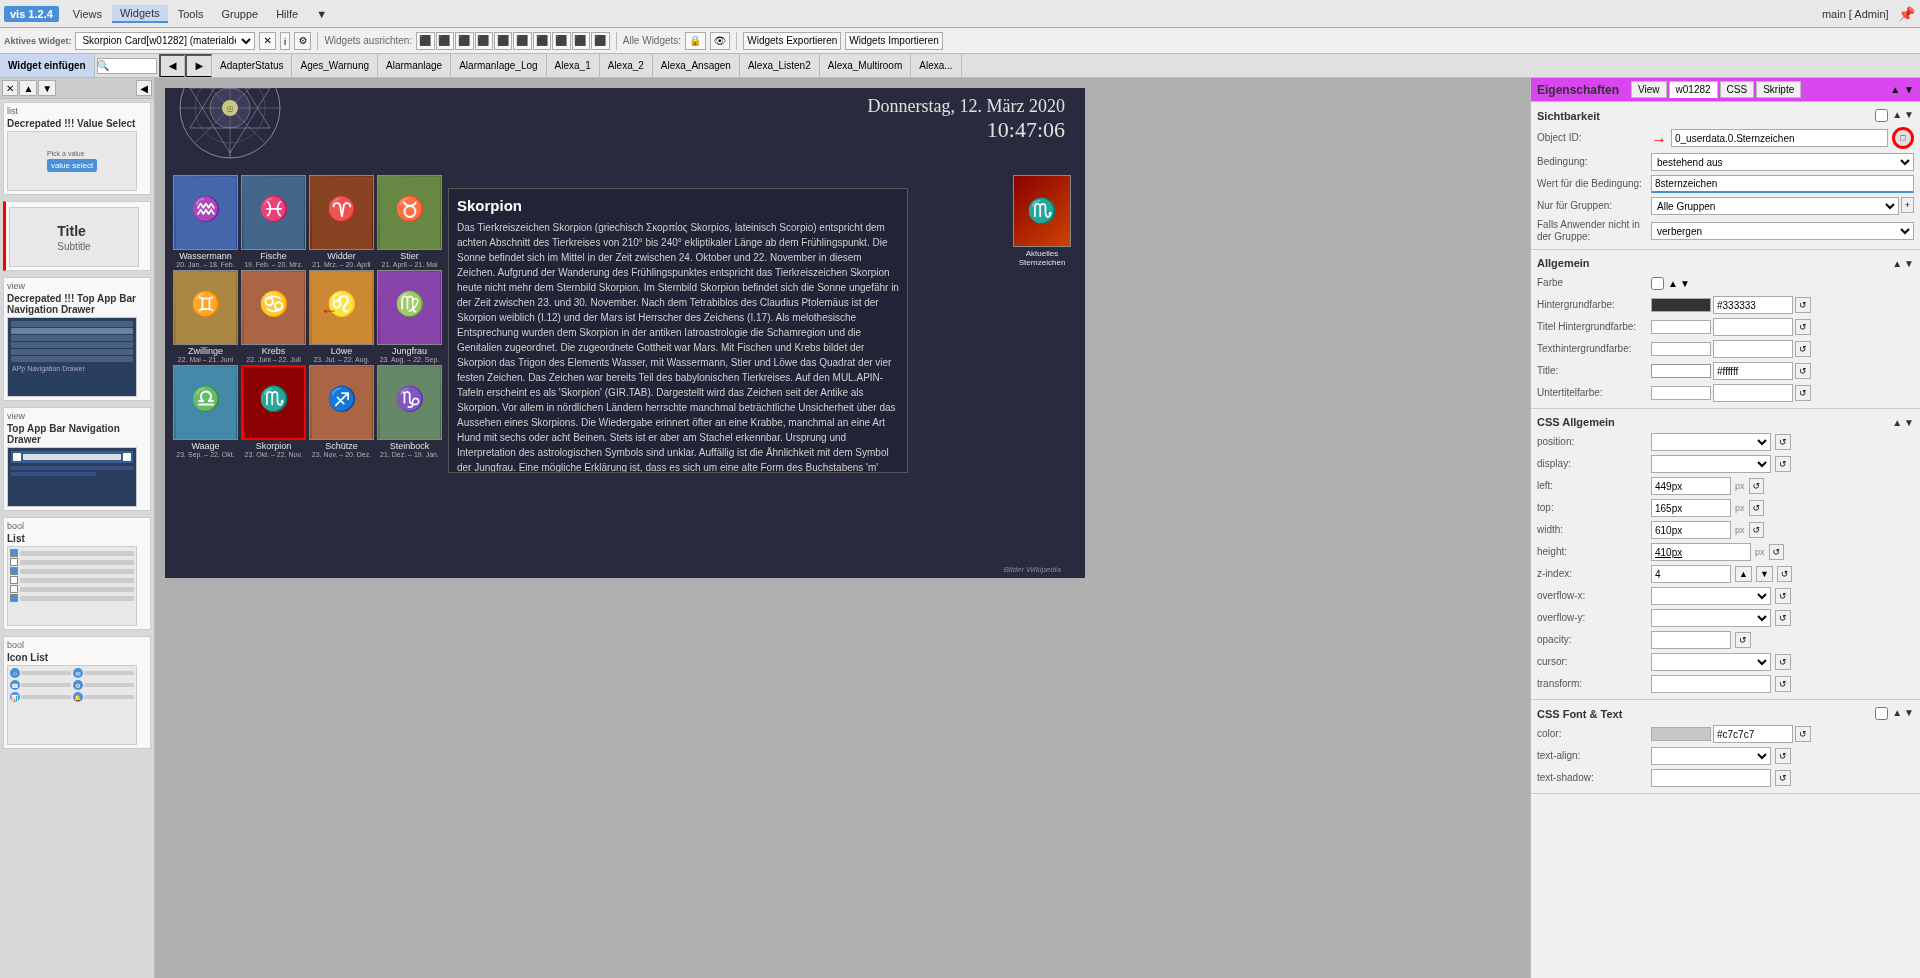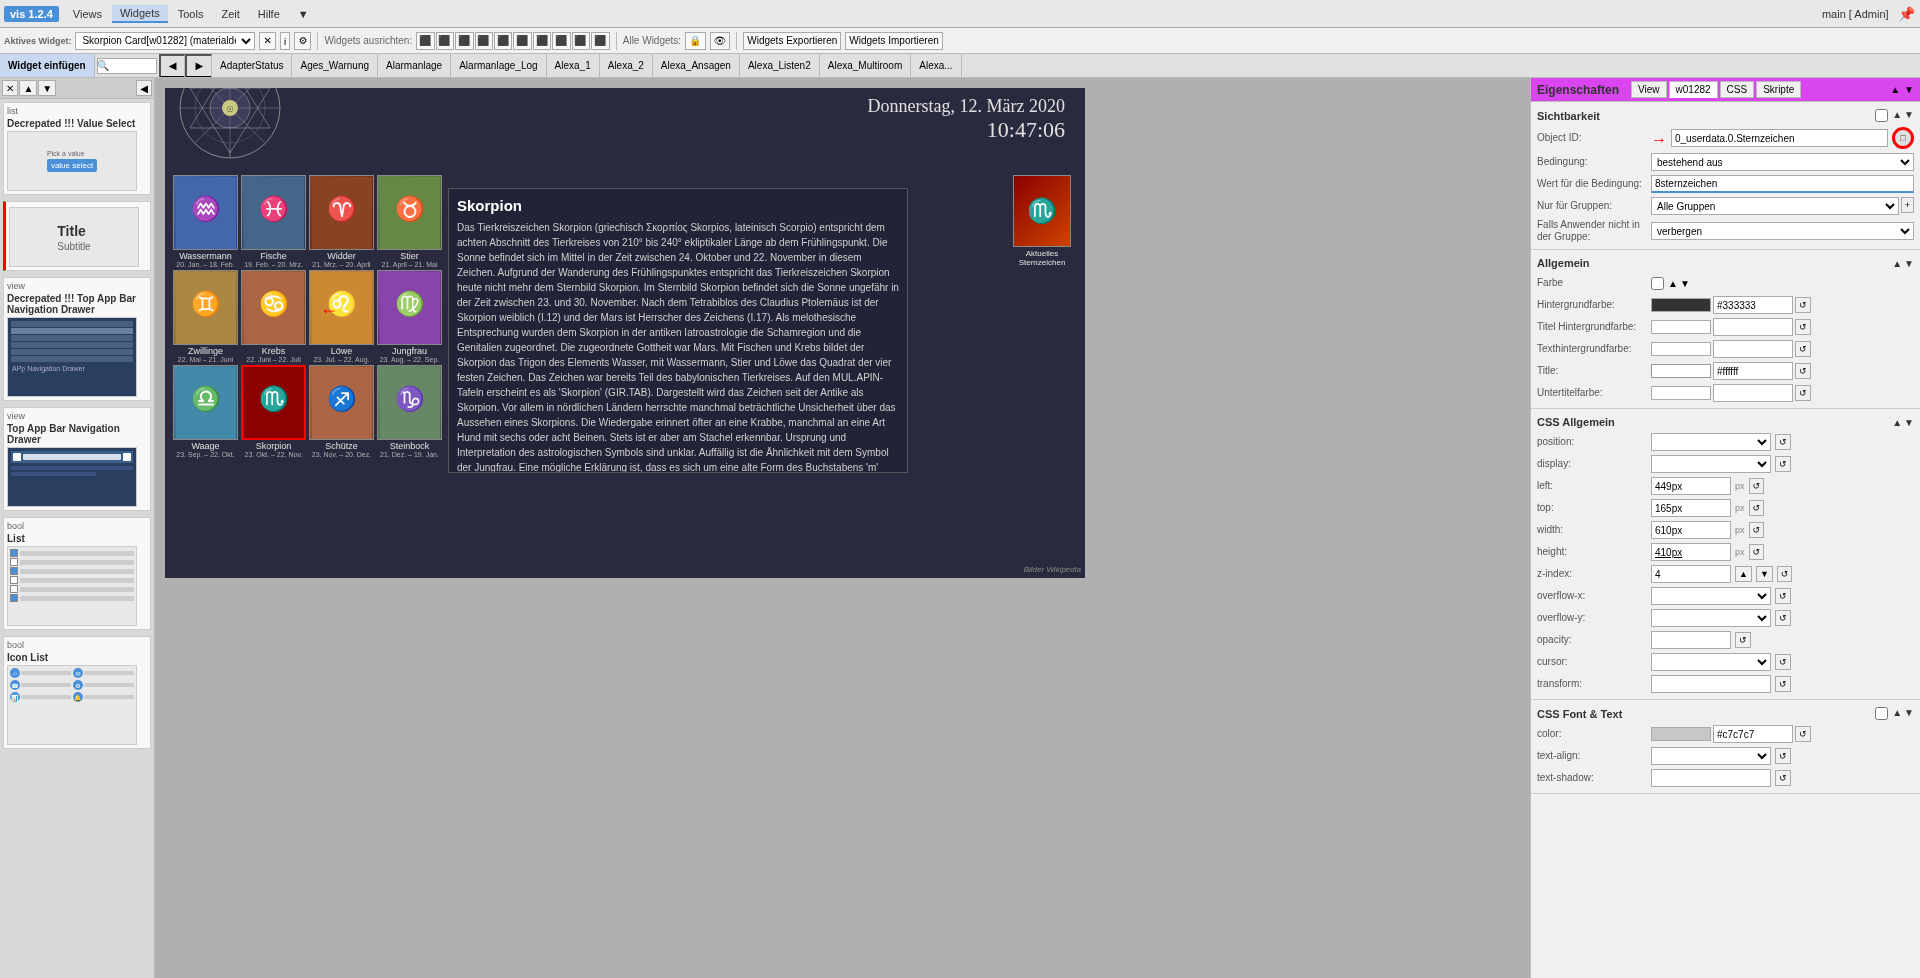--- a/index.html
+++ b/index.html
@@ -225,21 +225,21 @@
     .il-text { height: 4px; flex:1; background: #ccc; border-radius: 1px; }
   </style>
 </head>
 <body>
 
 <div id="top-menu">
   <span class="menu-app-title">vis 1.2.4</span>
   <span class="menu-item">Views</span>
   <span class="menu-item active">Widgets</span>
   <span class="menu-item">Tools</span>
-  <span class="menu-item">Zeit</span>
+  <span class="menu-item">Gruppe</span>
   <span class="menu-item">Hilfe</span>
   <span class="menu-item">▼</span>
   <span class="menu-right">main [ Admin]</span>
   <span class="menu-pin">📌</span>
 </div>
 
 <div id="toolbar2">
   <span class="toolbar-label" style="font-weight:bold;font-size:9px;">Aktives Widget:</span>
   <select class="toolbar-select" style="width:200px;">
     <option>Skorpion Card[w01282] (materialdesign -</option>
@@ -605,21 +605,21 @@
                     <rect width="60" height="72" fill="#668866"></rect>
                     <text x="30" y="40" text-anchor="middle" font-size="24" fill="#ccffcc">♑</text>
                   </svg>
               </div>
               <div class="zodiac-name">Steinbock</div>
               <div class="zodiac-dates">21. Dez. – 19. Jan.</div>
             </div>
           </div>
         </div>
 
-        <div style="position:absolute;bottom:4px;right:4px;font-size:8px;color:#888;font-style:italic;">Bilder Wikipedia</div>
+        <div style="position:absolute;bottom:4px;right:24px;font-size:8px;color:#888;font-style:italic;">Bilder Wikipedia</div>
 
         <div style="position:absolute;left:155px;top:210px;color:red;font-size:18px;font-weight:bold;pointer-events:none;">←</div>
         <div style="position:absolute;left:465px;top:210px;color:red;font-size:18px;font-weight:bold;pointer-events:none;">→</div>
       </div>
     </div>
   </div>
 
   <div id="props-panel">
 
     <div class="props-header">
@@ -792,21 +792,21 @@
 
       <div class="props-row">
         <span class="props-label">width:</span>
         <input type="text" class="props-input" value="610px" style="width: 80px;">
         <span style="font-size:9px;color:#888;">px</span>
         <button class="props-btn-small">↺</button>
       </div>
 
       <div class="props-row">
         <span class="props-label">height:</span>
-        <input type="text" class="props-input" value="410px" style="width: 80px; text-decoration: underline;">
+        <input type="text" class="props-input" value="410px" style="width: 100px; text-decoration: underline;">
         <span style="font-size:9px;color:#888;">px</span>
         <button class="props-btn-small">↺</button>
       </div>
 
       <div class="props-row">
         <span class="props-label">z-index:</span>
         <input type="text" class="props-input" value="4" style="width: 80px;">
         <button class="props-btn-small">▲</button>
         <button class="props-btn-small">▼</button>
         <button class="props-btn-small">↺</button>

